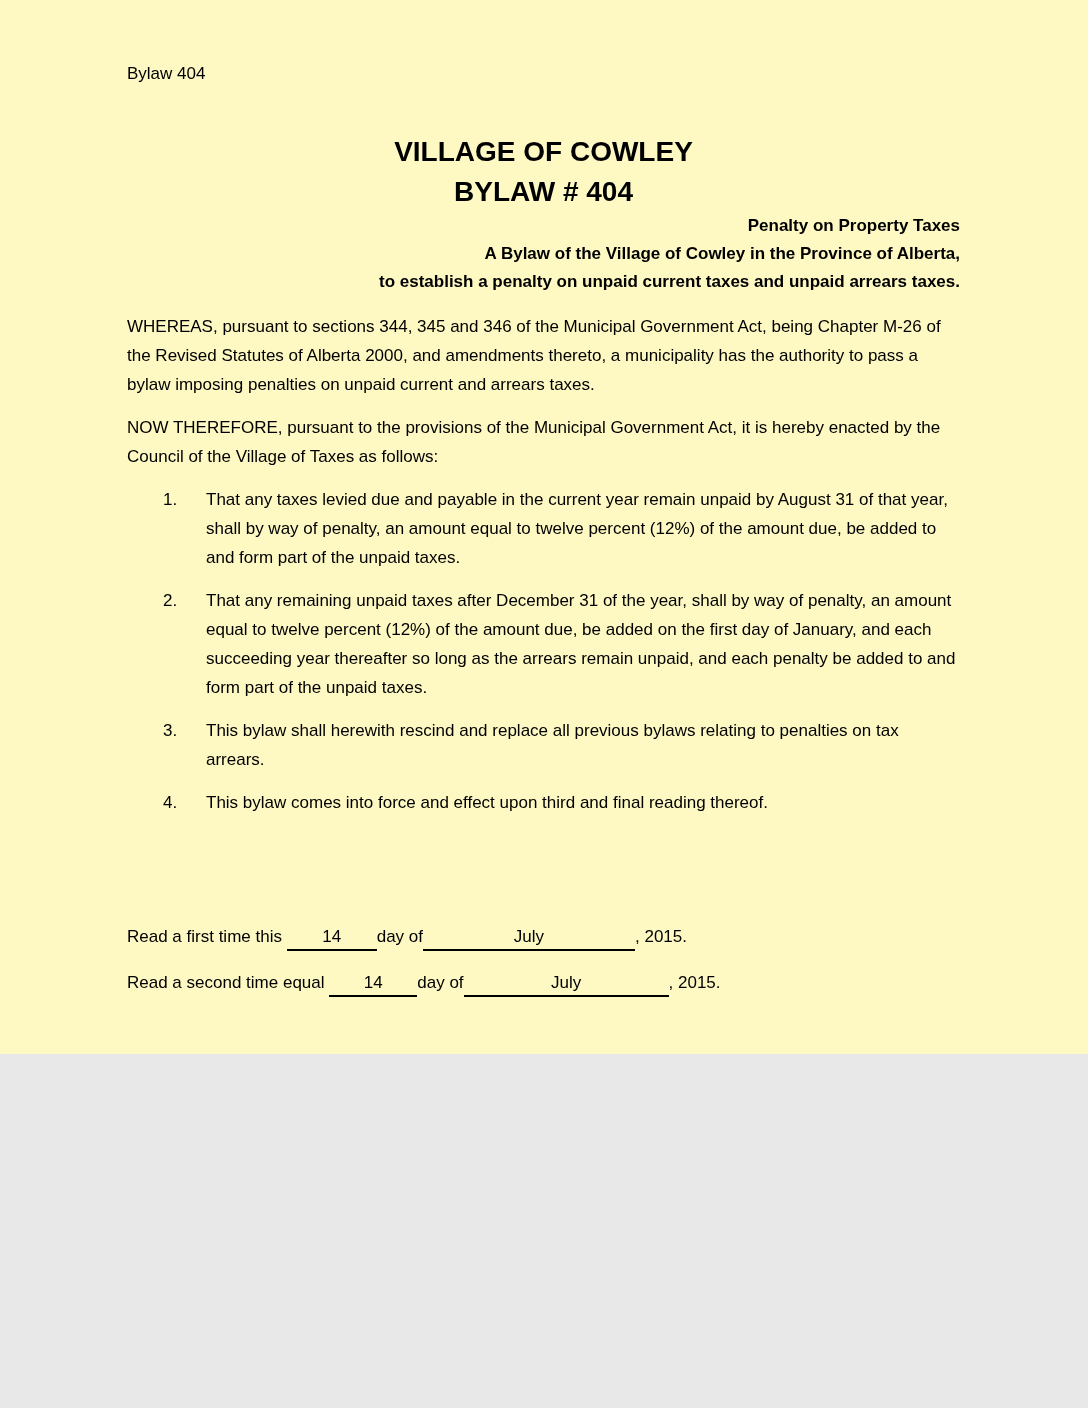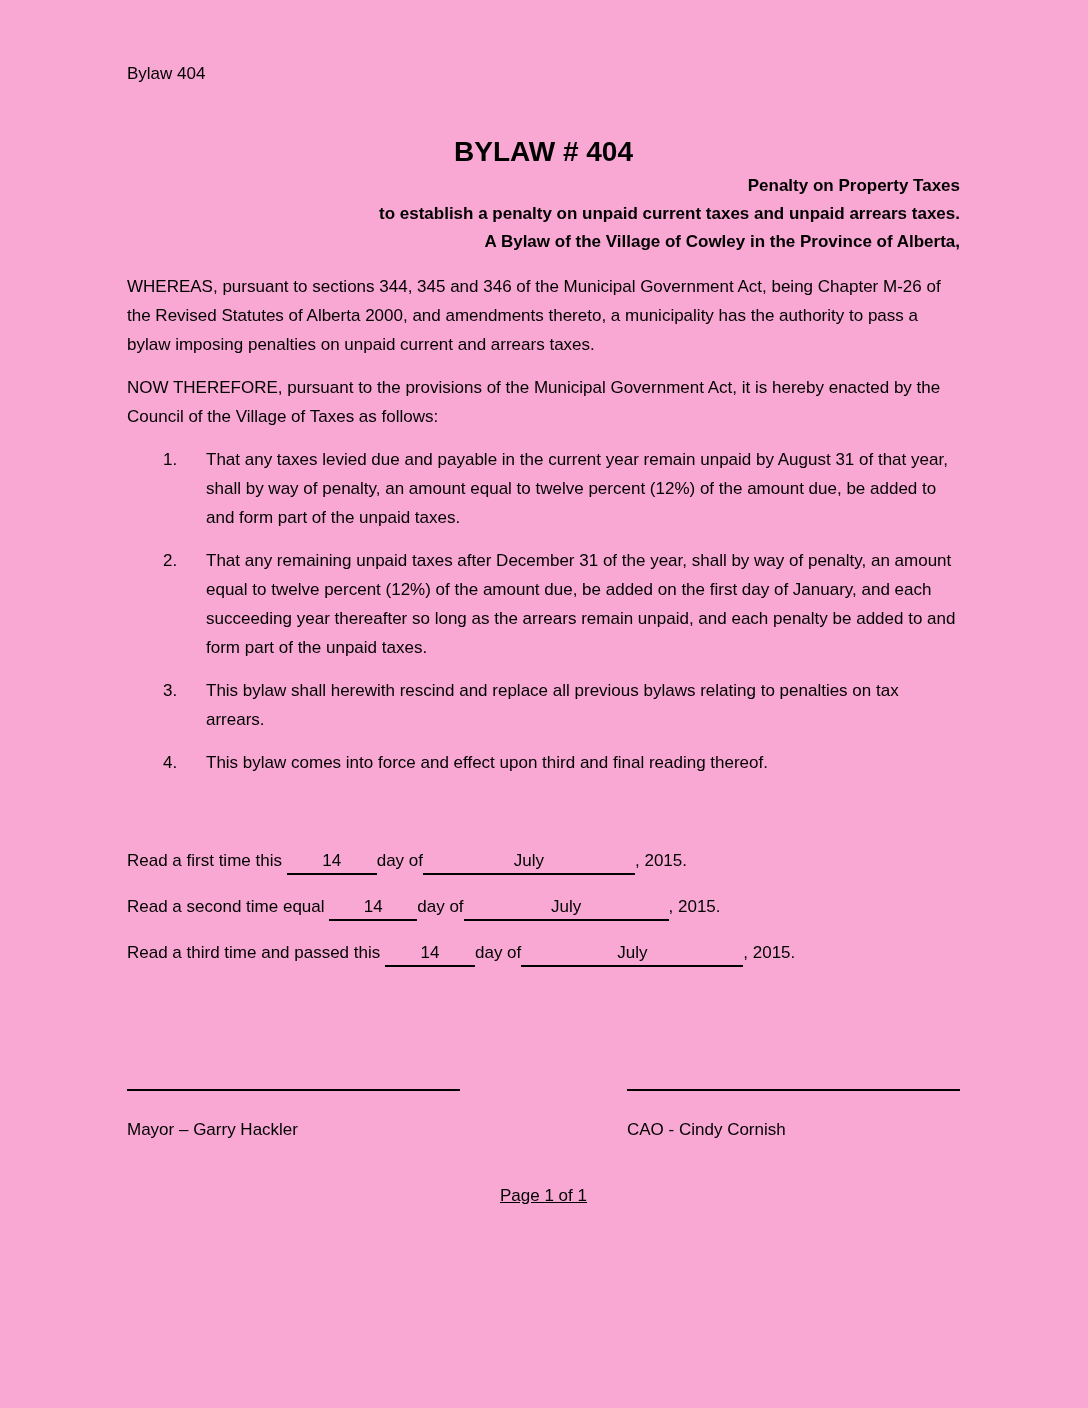--- a/index.html
+++ b/index.html
@@ -1,38 +1,38 @@
 <!DOCTYPE html>
 <html><head>
 <meta charset="utf-8">
 <style>
   * { box-sizing: border-box; margin: 0; padding: 0; }
   html, body { background: #e8e8e8; }
   body { font-family: "Liberation Sans", sans-serif; }
   .page {
-    width: 1088px; height: 1408px;
-    background: #f9a8d4; color: #000000;
+    width: 1088px; height: 1054px;
+    background: #fef9c3; color: #000000;
     padding: 64px 128px 0 127px;
     position: relative; margin: 0 auto;
     overflow: hidden;
   }
   .corner-label { font-size: 17px; line-height: 20px; }
   .title-block { margin-top: 48px; text-align: center; }
   .title-main { font-size: 28px; font-weight: bold; line-height: 40px; }
   .title-bylaw { font-size: 28px; font-weight: bold; line-height: 40px; }
   .subtitle { font-size: 17px; font-weight: bold; line-height: 28px; text-align: right; }
   .body-text { font-size: 17px; line-height: 29px; }
   .para { margin-top: 14px; }
   .para.first { margin-top: 16px; }
   .clauses { margin-top: 0; }
   .clause { display: flex; margin-top: 14px; }
   .clause-num { width: 36px; padding-left: 36px; flex: 0 0 67px; }
   .clause-num span { display: inline-block; }
   .clause-body { flex: 1; margin-left: 12px; }
-  .readings { margin-top: 69px; }
+  .readings { margin-top: 105px; }
   .reading-line { font-size: 17px; line-height: 29px; margin-bottom: 17px; white-space: nowrap; }
   .blank {
     display: inline-block;
     border-bottom: 2px solid #000;
     text-align: center;
     line-height: 25px;
     vertical-align: baseline;
   }
   .blank.day { width: 90px; }
   .blank.month-1 { width: 212px; }
@@ -48,24 +48,25 @@
   .footer { margin-top: 45px; text-align: center; font-size: 17px; line-height: 20px; text-decoration: underline; }
 </style>
 </head>
 <body>
 
 <div class="page">
 
   <div class="corner-label">Bylaw 404</div>
 
   <div class="title-block">
+    <div class="title-main">VILLAGE OF COWLEY</div>
     <div class="title-bylaw">BYLAW # 404</div>
     <div class="subtitle">Penalty on Property Taxes</div>
+    <div class="subtitle">A Bylaw of the Village of Cowley in the Province of Alberta,</div>
     <div class="subtitle">to establish a penalty on unpaid current taxes and unpaid arrears taxes.</div>
-    <div class="subtitle">A Bylaw of the Village of Cowley in the Province of Alberta,</div>
   </div>
 
   <p class="body-text para first">WHEREAS, pursuant to sections 344, 345 and 346 of the Municipal Government Act, being Chapter M-26 of the Revised Statutes of Alberta 2000, and amendments thereto, a municipality has the authority to pass a bylaw imposing penalties on unpaid current and arrears taxes.</p>
 
   <p class="body-text para">NOW THEREFORE, pursuant to the provisions of the Municipal Government Act, it is hereby enacted by the Council of the Village of Taxes as follows:</p>
 
   <div class="clauses">
     <div class="clause body-text">
       <div class="clause-num"><span>1.</span></div>
       <div class="clause-body">That any taxes levied due and payable in the current year remain unpaid by August 31 of that year, shall by way of penalty, an amount equal to twelve percent (12%) of the amount due, be added to and form part of the unpaid taxes.</div>
@@ -80,21 +81,20 @@
     </div>
     <div class="clause body-text">
       <div class="clause-num"><span>4.</span></div>
       <div class="clause-body">This bylaw comes into force and effect upon third and final reading thereof.</div>
     </div>
   </div>
 
   <div class="readings">
     <div class="reading-line"><span>Read a first time this </span><span class="blank day">14</span><span>day of</span><span class="blank month-1">July</span><span>, 2015.</span></div>
     <div class="reading-line"><span>Read a second time equal </span><span class="blank day-2">14</span><span>day of</span><span class="blank month-2">July</span><span>, 2015.</span></div>
-    <div class="reading-line"><span>Read a third time and passed this </span><span class="blank day-3">14</span><span>day of</span><span class="blank month-3">July</span><span>, 2015.</span></div>
   </div>
 
   <div class="sig-row">
     <div class="sig-col">
       <div class="sig-line"></div>
       <div class="sig-name">Mayor – Garry Hackler</div>
     </div>
     <div class="sig-spacer"></div>
     <div class="sig-col">
       <div class="sig-line"></div>

